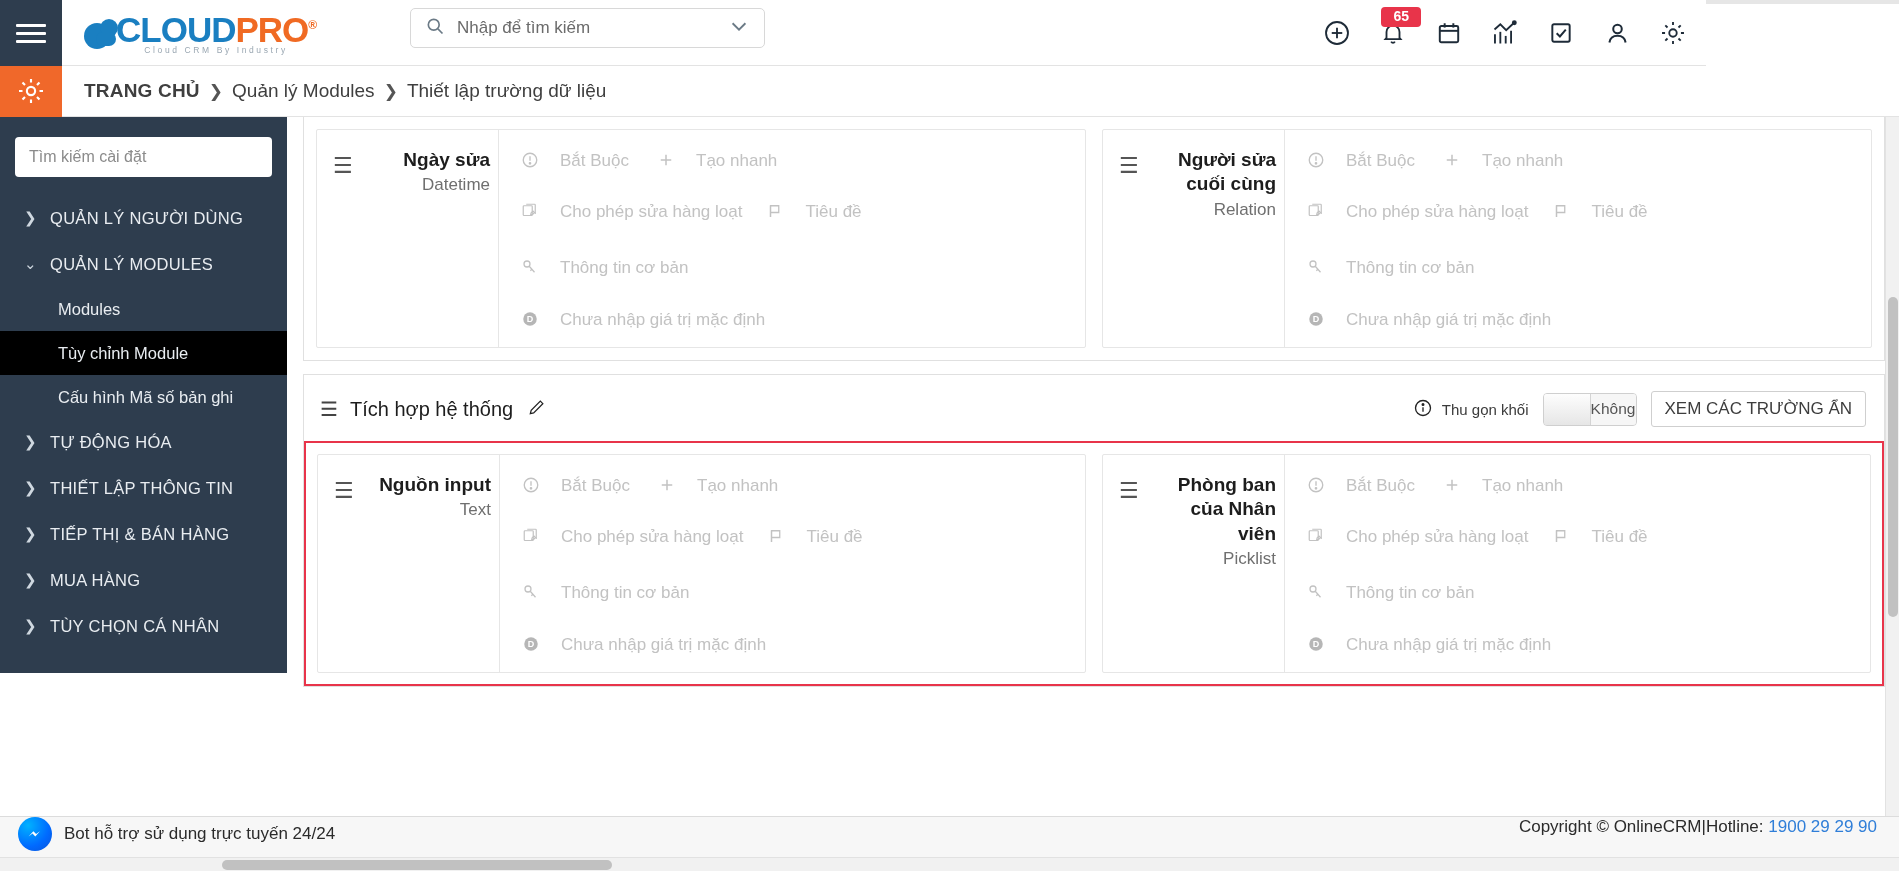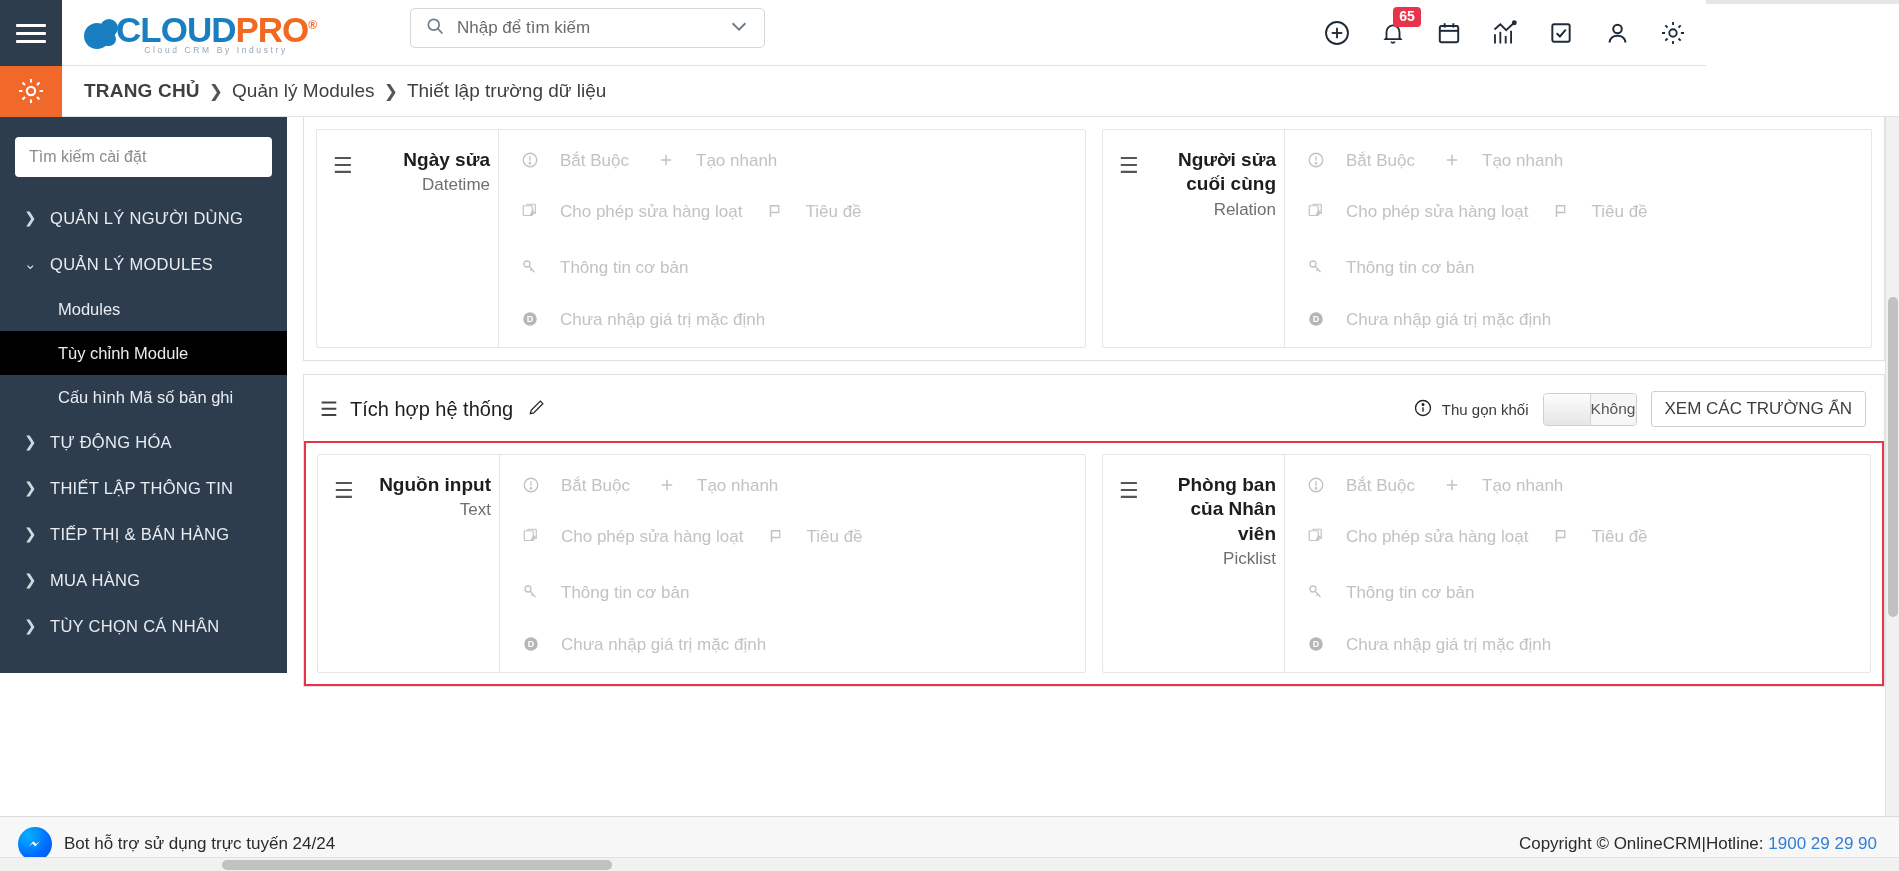--- a/index.html
+++ b/index.html
@@ -59,21 +59,21 @@
   .search-box .chev { flex: 0 0 auto; margin-left: 8px; }
 
   .top-icons {
     position: absolute; right: 18px; top: 0; height: 66px;
     display: flex; align-items: center; gap: 26px;
   }
   .top-icon { position: relative; width: 30px; height: 30px; cursor: pointer;
               display:flex; align-items:center; justify-content:center; }
   .badge {
     position: absolute; top: -11px; right: -13px; background: #e8344a; color: #fff;
-    font-size: 14px; font-weight: 600; border-radius: 4px; padding: 1px 6px;
+    font-size: 14px; font-weight: 600; border-radius: 4px; padding: 1px 12px;
     line-height: 1.25; min-width: 28px; text-align: center;
   }
 
   
   .crumbbar {
     position: absolute; left: 0; top: 66px; width: 1899px; height: 51px;
     background: #ffffff; display: flex; align-items: center;
     border-bottom: 1px solid #e3e3e3;
   }
   .crumb-gear {
@@ -190,21 +190,21 @@
     padding: 7px 13px; font-size: 17px; color: #3d3d3d; cursor: pointer;
     font-family: "Liberation Sans", sans-serif;
   }
   .highlight-block { border: 2px solid #e8344a; }
   .highlight-block .fields-row { padding: 11px; }
 
   
   .footer {
     position: absolute; left: 0; bottom: 0; width: 1899px; height: 55px;
     background: #f7f7f7; border-top: 1px solid #dcdcdc;
-    display: flex; align-items: center; justify-content: space-between;
+    display: flex; align-items: flex-start; justify-content: space-between;
     padding: 0 22px 0 18px;
   }
   .chatbot { display: flex; align-items: center; gap: 12px; cursor: pointer; }
   .msgr {
     width: 34px; height: 34px; border-radius: 50%;
     background: radial-gradient(circle at 30% 25%, #00b2ff, #006aff 60%, #0a52d8);
     display: flex; align-items: center; justify-content: center;
   }
   .chat-txt { font-size: 17px; color: #2b2b2b; }
   .copyright { font-size: 17px; color: #2b2b2b; }

